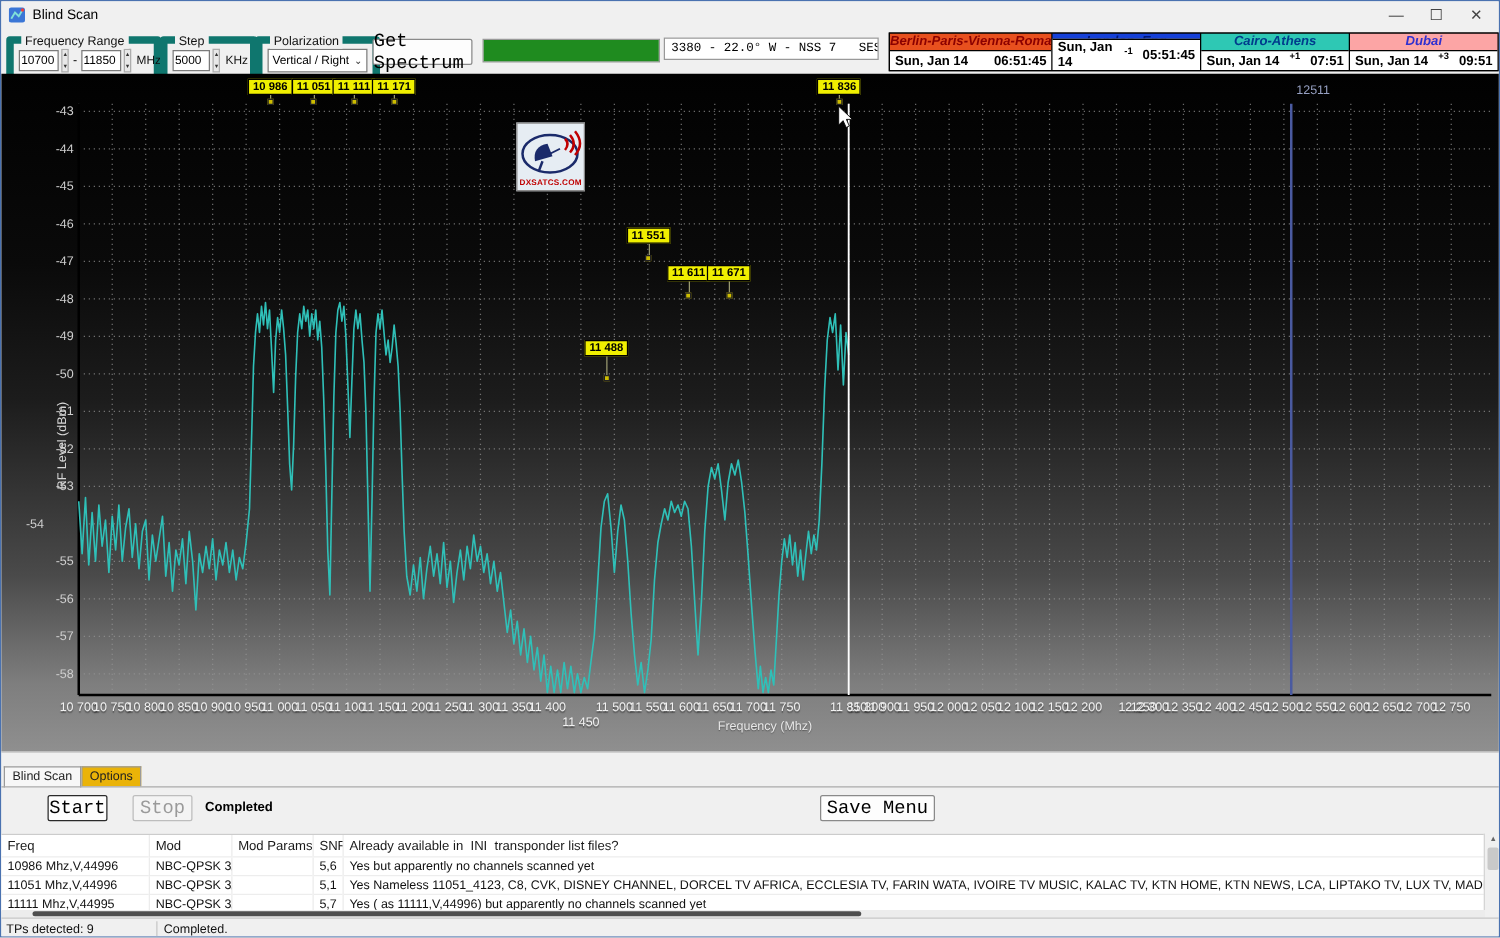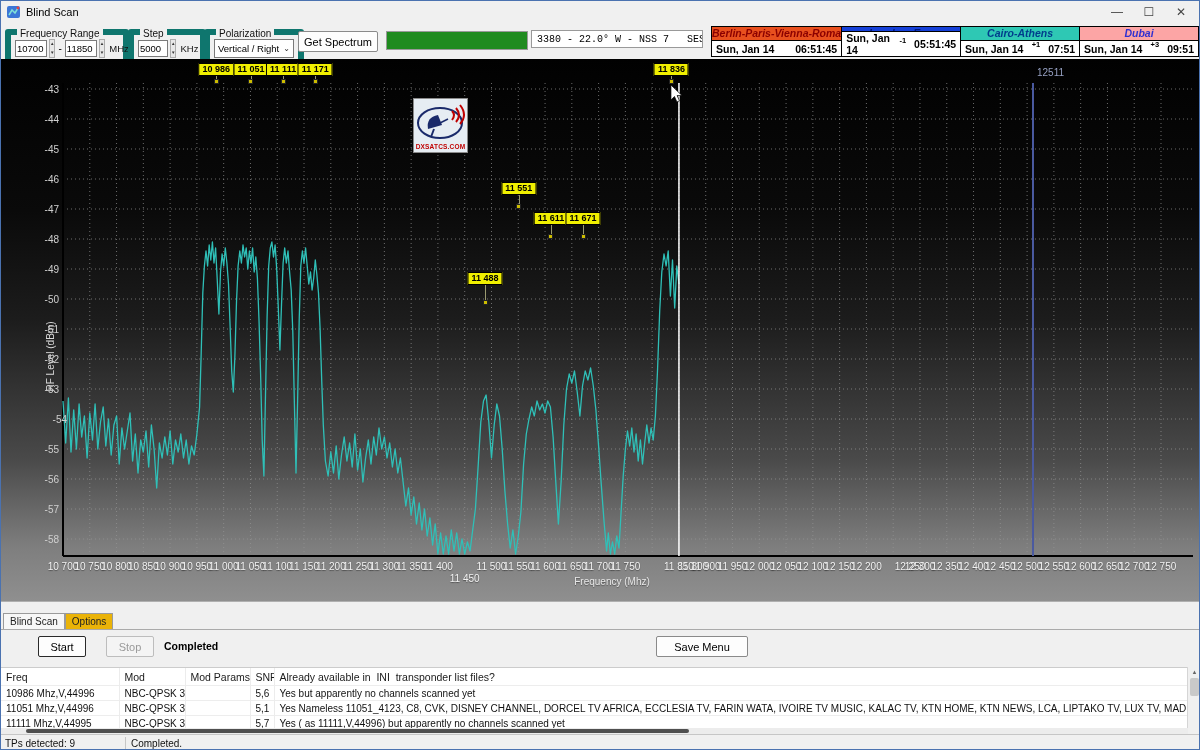--- a/index.html
+++ b/index.html
@@ -20,21 +20,21 @@
   .spinfield{width:28px;height:15px;font-size:9.5px;border:1px solid #7a7a7a;background:#fff;padding:0 1px;
              font-family:"Liberation Sans",sans-serif;}
   .spinner{width:10px;height:17px;display:flex;flex-direction:column;border:1px solid #adadad;background:#e8e8e8;}
   .spinner span{flex:1;font-size:4.5px;line-height:4px;text-align:center;color:#333;display:flex;align-items:center;justify-content:center;}
   .unit{font-size:9.5px;color:#111;margin-left:2px;}
   .dash{font-size:10px;margin:0 1px;}
   #polar-select{width:78px;height:17px;border:1px solid #7a7a7a;background:#fff;font-size:9.5px;
                 display:flex;align-items:center;padding:0 3px;justify-content:space-between;}
   .chev{font-size:8px;color:#333;}
   .btn{position:absolute;background:#fdfdfd;border:1px solid #8a8a8a;border-radius:2px;
-       font-size:11px;display:flex;align-items:center;justify-content:center;color:#000;}
+       font-size:15px;display:flex;align-items:center;justify-content:center;color:#000;font-family:Liberation Mono, monospace;}
   #get-spectrum{left:297px;top:8px;width:78px;height:19px;}
   #progress{position:absolute;left:385px;top:8px;width:140px;height:17px;border:1px solid #999;background:#fff;}
   #progress .fill{height:100%;width:100%;}
   #satinfo{position:absolute;left:530px;top:7px;width:172px;height:18px;background:#fff;border:1px solid #999;
            font-family:"Liberation Mono",monospace;font-size:10px;padding:3px 0 0 5px;box-sizing:border-box;
            white-space:pre;overflow:hidden;}
   
   #clocks{position:absolute;left:710px;top:25px;width:488px;height:31px;display:flex;border:1px solid #000;box-sizing:border-box;background:#000;gap:1px;}
   .clock{flex:1;display:flex;flex-direction:column;}
   .clock-h{height:13px;font-size:10.5px;font-weight:bold;font-style:italic;text-align:center;line-height:13px;
@@ -280,21 +280,21 @@
       <div class="ytick" style="left: 28px; top: 55px;">-44</div>
       <div class="ytick" style="left: 28px; top: 85px;">-45</div>
       <div class="ytick" style="left: 28px; top: 115px;">-46</div>
       <div class="ytick" style="left: 28px; top: 145px;">-47</div>
       <div class="ytick" style="left: 28px; top: 175px;">-48</div>
       <div class="ytick" style="left: 28px; top: 205px;">-49</div>
       <div class="ytick" style="left: 28px; top: 235px;">-50</div>
       <div class="ytick" style="left: 28px; top: 265px;">-51</div>
       <div class="ytick" style="left: 28px; top: 295px;">-52</div>
       <div class="ytick" style="left: 28px; top: 325px;">-53</div>
-      <div class="ytick" style="left: 36px; top: 355px;">-54</div>
+      <div class="ytick" style="left: 12px; top: 355px; text-align: center;">-54</div>
       <div class="ytick" style="left: 28px; top: 385px;">-55</div>
       <div class="ytick" style="left: 28px; top: 415px;">-56</div>
       <div class="ytick" style="left: 28px; top: 445px;">-57</div>
       <div class="ytick" style="left: 28px; top: 475px;">-58</div>
       <div class="xtick" style="left: 62px;">10 700</div>
       <div class="xtick" style="left: 88.7805px;">10 750</div>
       <div class="xtick" style="left: 115.561px;">10 800</div>
       <div class="xtick" style="left: 142.341px;">10 850</div>
       <div class="xtick" style="left: 169.122px;">10 900</div>
       <div class="xtick" style="left: 195.902px;">10 950</div>

